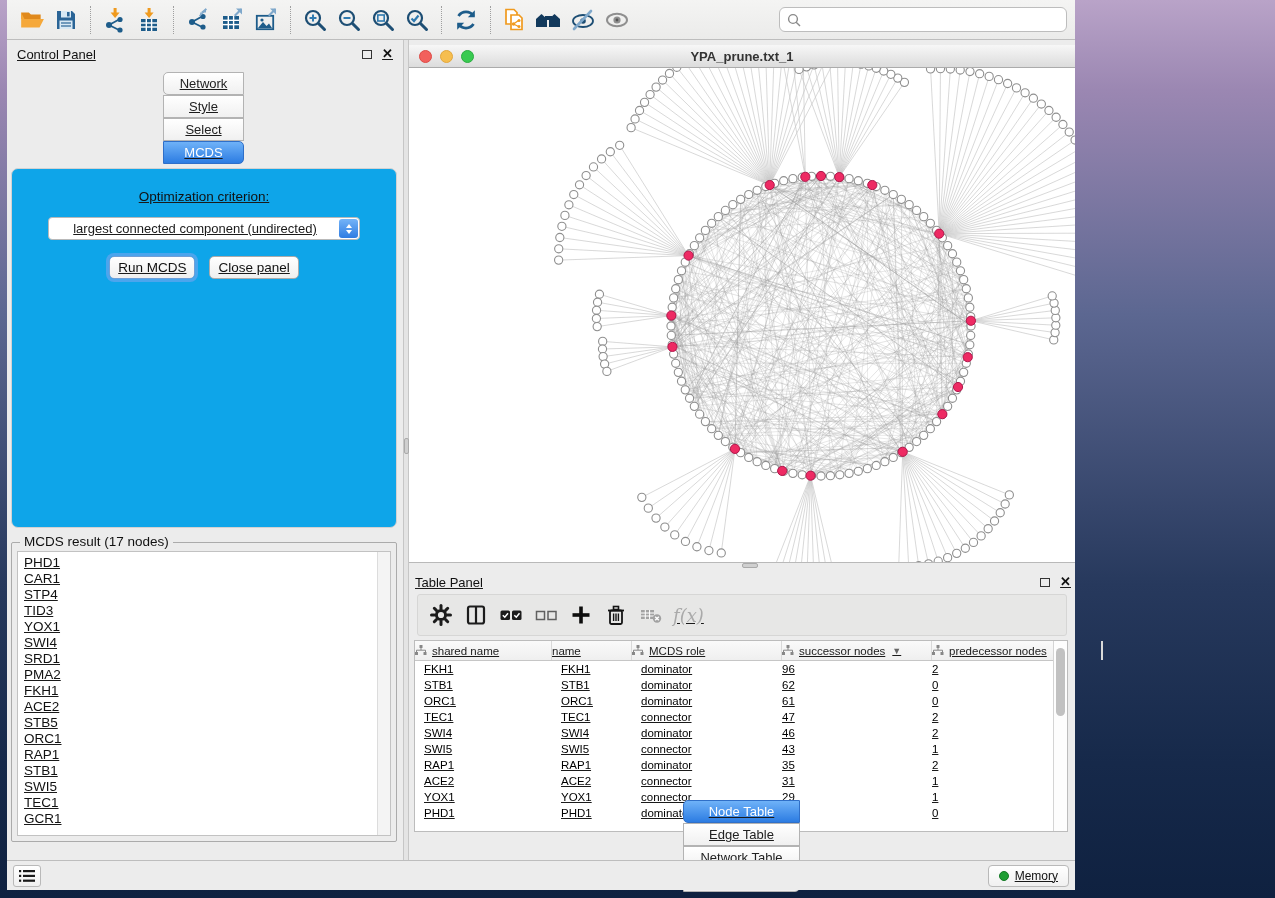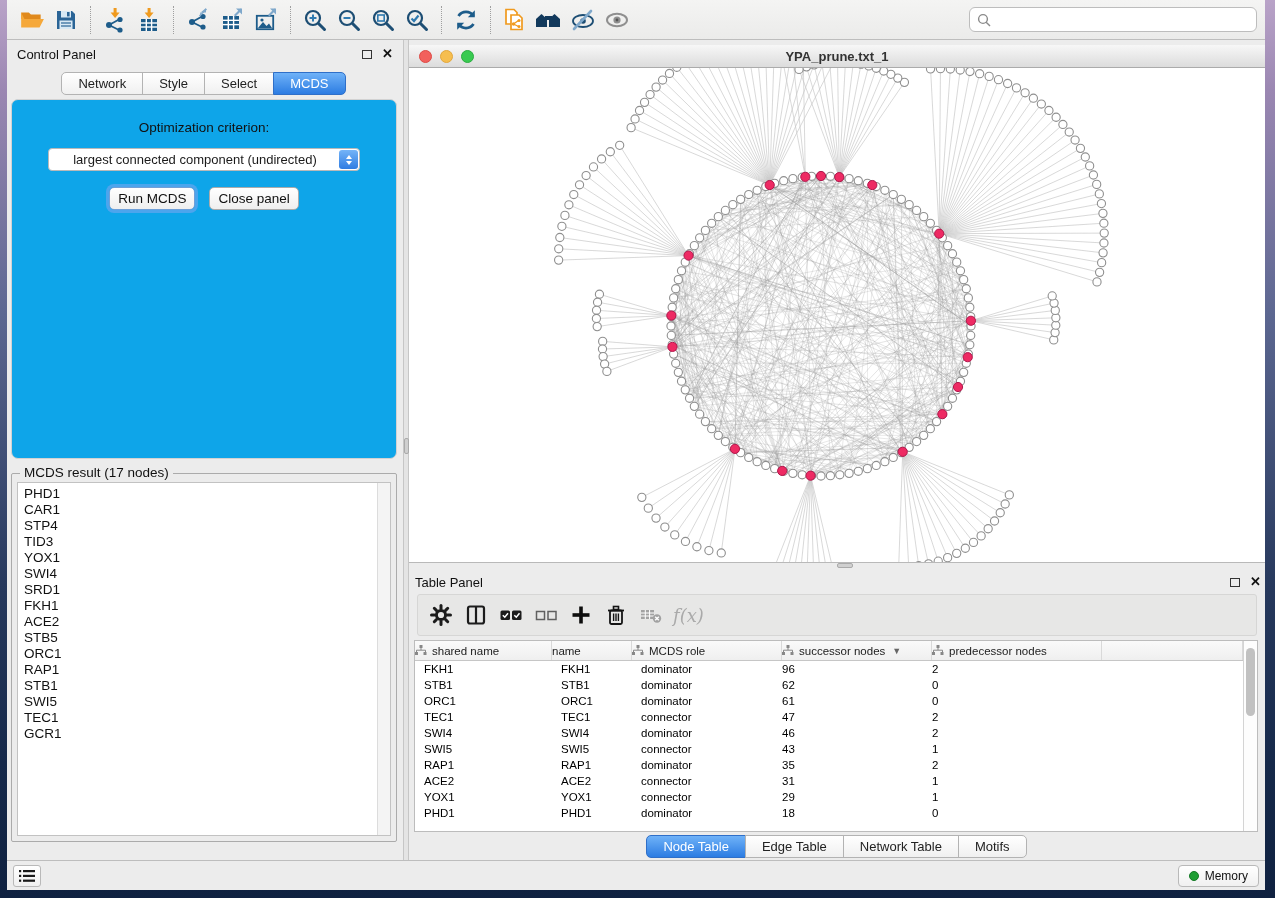--- a/index.html
+++ b/index.html
@@ -1,21 +1,21 @@
 <!DOCTYPE html>
 <html><head>
 <meta charset="utf-8">
 <style>
   * { margin:0; padding:0; box-sizing:border-box; }
   html,body { width:1275px; height:898px; overflow:hidden;
     font-family:"Liberation Sans", sans-serif; font-size:13px; color:#1a1a1a; }
   body { background:linear-gradient(180deg,#b9a3c8 0%,#9b87b2 10%,#5c6791 35%,#27395d 65%,#16294a 85%,#0f2140 100%); }
 
-  .app { position:absolute; left:7px; top:0; width:1258px; height:890px;
-    background:#ececec; display:flex; flex-direction:column; }
+  .app { position:absolute; left:7px; top:0; width:1068px; height:890px;
+    background:#ececec; display:flex; flex-direction:column;text-decoration:underline; }
 
   
   .toolbar { height:40px; background:linear-gradient(#f4f4f3,#ebebea);
     border-bottom:1px solid #bdbdbd; display:flex; align-items:center; padding:0 8px; flex:none; }
   .tbicon { width:34px; height:32px; display:flex; align-items:center; justify-content:center;
     border-radius:4px; cursor:default; }
   .sep { width:1px; height:28px; border-left:1px dotted #9f9f9f; margin:0 7px; }
   .searchbox { margin-left:auto; width:288px; height:25px; background:#fff;
     border:1px solid #bdbdbd; border-radius:6px; display:flex; align-items:center; padding:0 7px; }
   .searchbox input { border:none; outline:none; flex:1; font-size:12px; margin-left:6px; background:transparent; }
@@ -27,21 +27,21 @@
 
   
   .control { width:396px; flex:none; display:flex; flex-direction:column; padding:0 6px 4px 4px; }
   .panel-head { height:24px; display:flex; align-items:center; padding:4px 4px 0 6px; }
   .panel-title { font-size:13px; color:#111; }
   .panel-head .winbtns { margin-left:auto; display:flex; gap:10px; align-items:center; }
   .float-glyph { width:10px; height:9px; border:1.5px solid #333; display:inline-block; }
   .close-glyph { font-size:13px; font-weight:bold; color:#111; line-height:10px; }
 
   .tabsrow { display:flex; justify-content:center; margin-top:8px; }
-  .seg { display:inline-flex; }
+  .seg { display:inline-flex;flex-direction:column; }
   .seg .tab { background:linear-gradient(#ffffff,#f0f0f0); border:1px solid #b3b3b3;
     padding:3px 16px; font-size:13px; margin-left:-1px; color:#222; }
   .seg .tab:first-child { border-radius:5px 0 0 5px; }
   .seg .tab:last-child { border-radius:0 5px 5px 0; }
   .seg .tab.active { background:linear-gradient(#6fb2f8,#2c7ce2); color:#fff; border-color:#2f6fc8; }
 
   .mcds-box { margin-top:4px; background:#0ea5e9; border:1px solid #d2d2d2; border-radius:7px;
     height:360px; padding-top:20px; text-align:center; flex:none; }
   .opt-label { font-size:13.5px; color:#111; margin-bottom:13px; }
   .dropdown { width:312px; height:23px; margin:0 auto; background:#fff; border:1px solid #b9b9b9;
@@ -316,20 +316,21 @@
         <span class="result-legend">MCDS result (17 nodes)</span>
         <div class="result-list" id="result-list">
           <div class="track"></div>
         <div class="result-item">PHD1</div>
             <div class="result-item">CAR1</div>
             <div class="result-item">STP4</div>
             <div class="result-item">TID3</div>
             <div class="result-item">YOX1</div>
             <div class="result-item">SWI4</div>
             <div class="result-item">SRD1</div>
+            <div class="result-item">PMA2</div>
             <div class="result-item">FKH1</div>
             <div class="result-item">ACE2</div>
             <div class="result-item">STB5</div>
             <div class="result-item">ORC1</div>
             <div class="result-item">RAP1</div>
             <div class="result-item">STB1</div>
             <div class="result-item">SWI5</div>
             <div class="result-item">TEC1</div>
             <div class="result-item">GCR1</div>
           </div>

